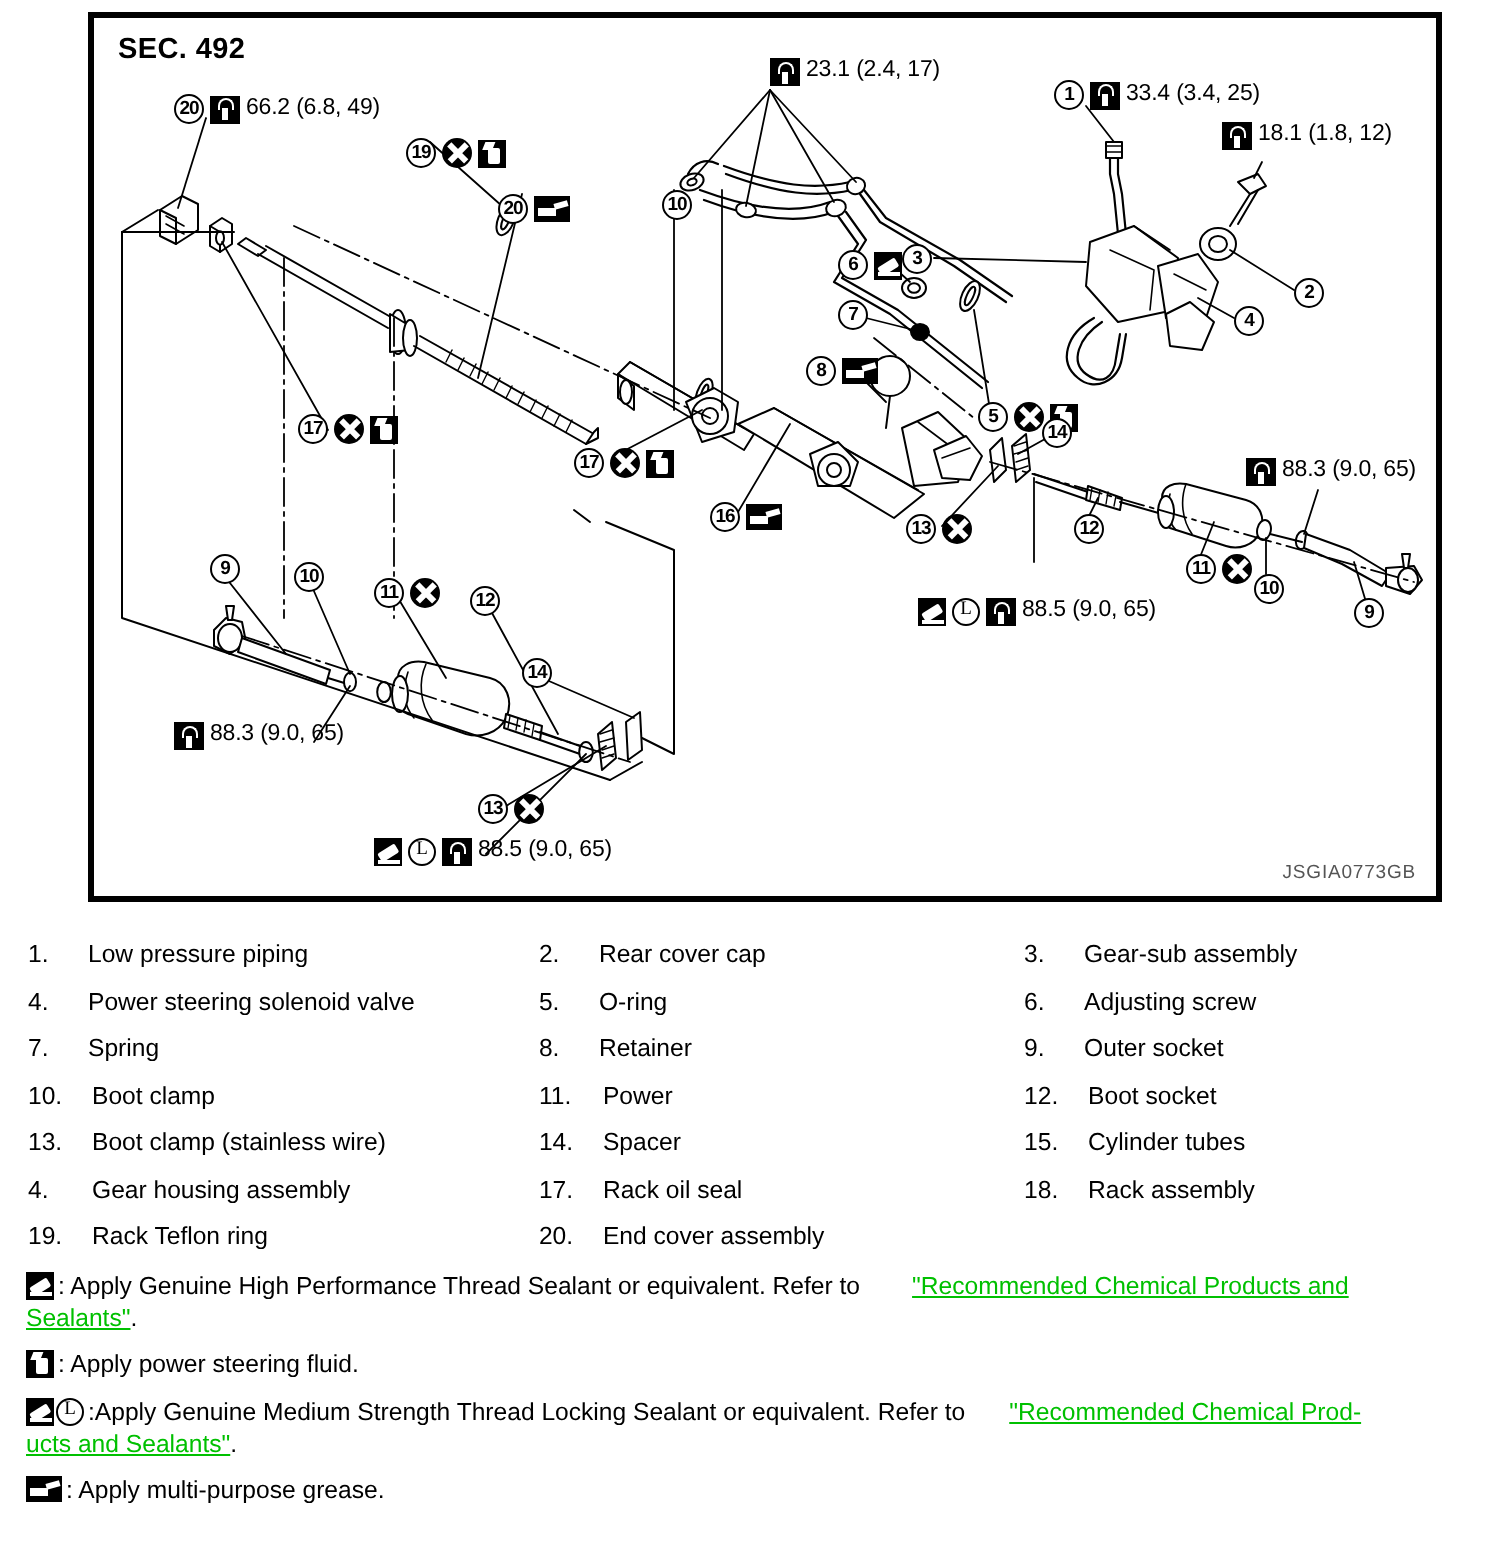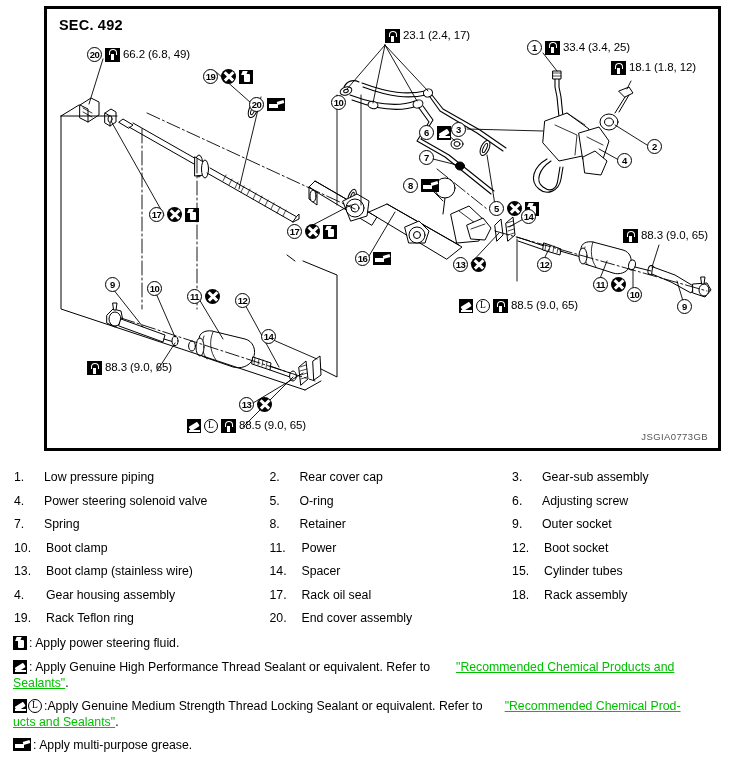--- a/index.html
+++ b/index.html
@@ -856,37 +856,37 @@
       </div>
     </div>
 
   </div>
 
   <div id="footnotes">
 
     <div class="fn">
       <div class="fn-line">
         <span class="fn-icons">
-          <span class="ico ico-fluid"></span>
-        </span>
-        <span class="fn-text">: Apply power steering fluid.</span>
-      </div>
-    </div>
-
-    <div class="fn">
-      <div class="fn-line">
-        <span class="fn-icons">
           <span class="ico ico-sealant"></span>
         </span>
         <span class="fn-text">: Apply Genuine High Performance Thread Sealant or equivalent. Refer to</span>
         <span class="fn-gap" style="width:26px;"></span>
         <a class="link" href="#">"Recommended Chemical Products and</a>
       </div>
       <div class="fn-wrap2">
         <a class="link" href="#">Sealants"</a><span>.</span>
+      </div>
+    </div>
+
+    <div class="fn">
+      <div class="fn-line">
+        <span class="fn-icons">
+          <span class="ico ico-fluid"></span>
+        </span>
+        <span class="fn-text">: Apply power steering fluid.</span>
       </div>
     </div>
 
     <div class="fn">
       <div class="fn-line">
         <span class="fn-icons">
           <span class="ico ico-sealant"></span>
           <span class="ico ico-lock">L</span>
         </span>
         <span class="fn-text">:Apply Genuine Medium Strength Thread Locking Sealant or equivalent. Refer to</span>

